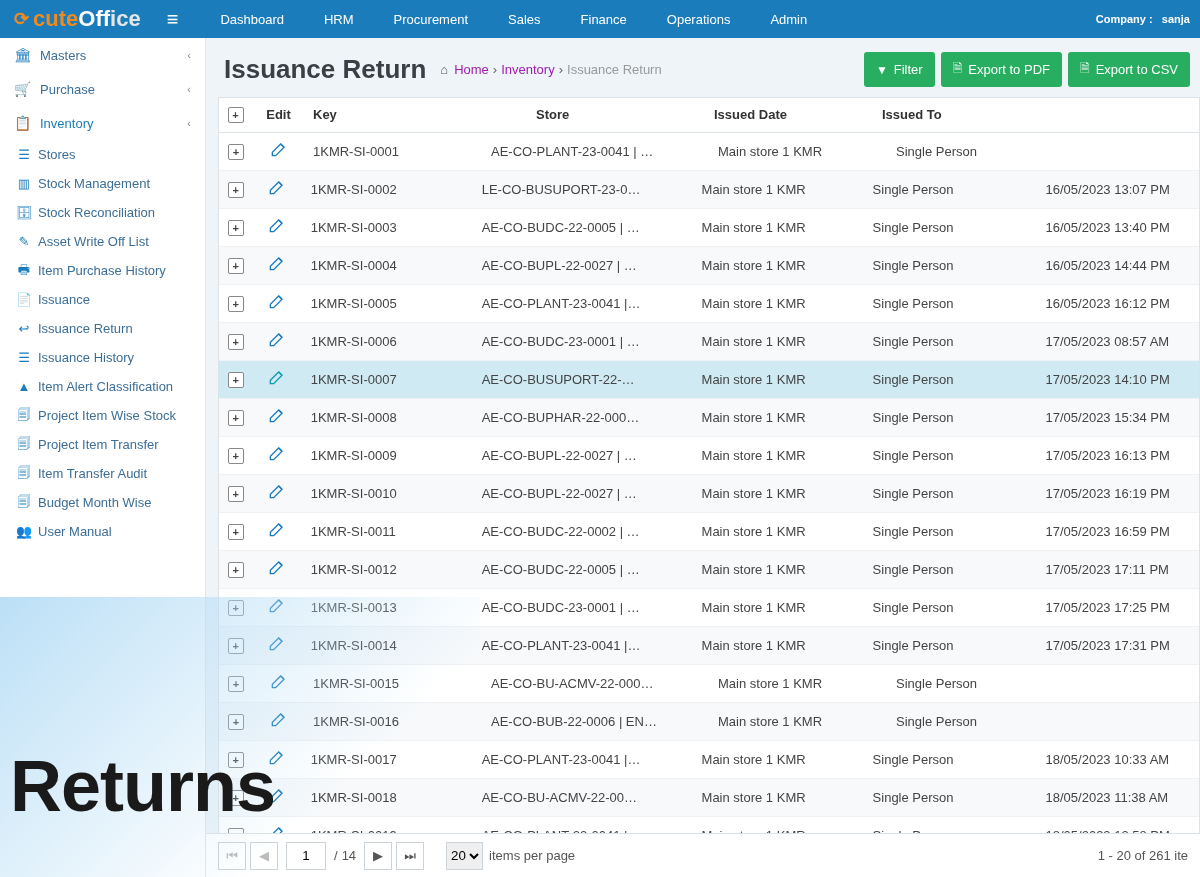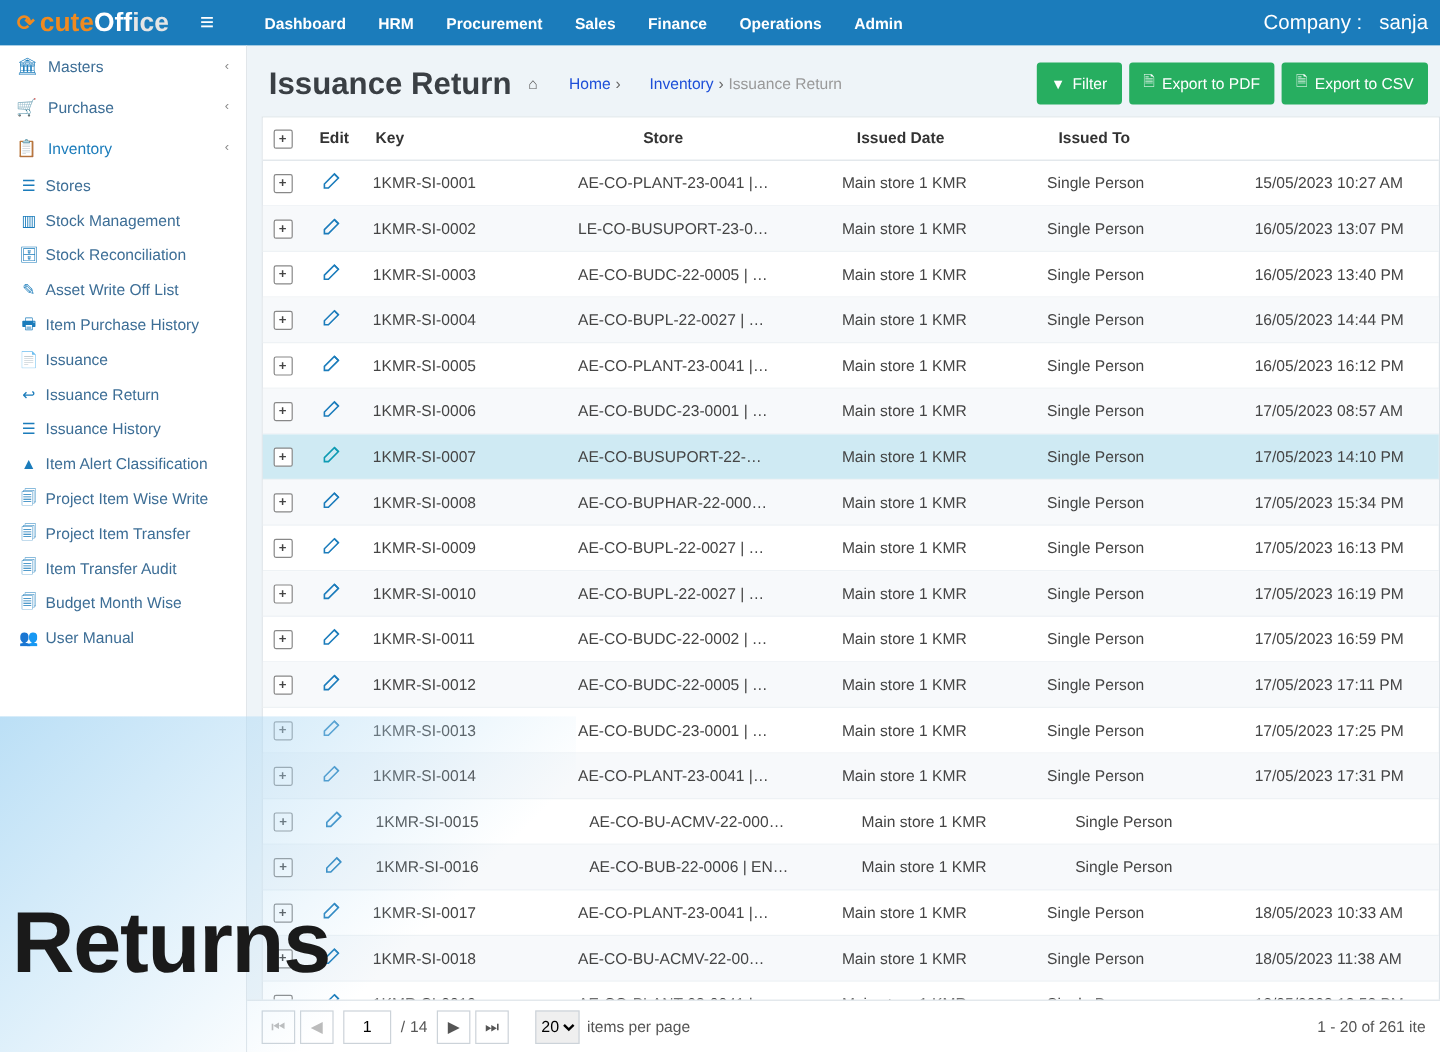--- a/index.html
+++ b/index.html
@@ -6,41 +6,41 @@
 body { font-family: Arial, Helvetica, sans-serif; font-size: 13px; background: #f5f8fa; overflow: hidden; width: 1200px; height: 877px; position: relative; }
 
 
 .topnav { height: 38px; background: #1b7cbb; color: #fff; display: flex; align-items: center; padding: 0 10px 0 0; }
 .logo { font-size: 22px; font-weight: bold; padding: 0 14px; display: flex; align-items: center; }
 .logo .accent1 { color: #f08a1f; }
 .logo .accent2 { color: #e5e5e5; }
 .logo .rest { color: #fff; }
 .logo-icon { color:#f08a1f; margin-right:4px; font-size:18px;}
 .hamburger { font-size: 20px; color: #fff; padding: 0 12px; cursor: pointer; }
-.navlinks { display: flex; gap: 7px; margin-left: 20px; font-weight: bold; }
+.navlinks { display: flex; gap: 20px; margin-left: 20px; }
 .navlinks a { color: #fff; text-decoration: none; padding: 10px 10px; font-size: 13px; }
-.company { margin-left: auto; font-size: 17px; }
+.company { margin-left: auto; font-size: 11px; font-weight: bold; }
 
 
 .sidebar { position: absolute; top: 38px; left: 0; width: 206px; bottom: 0; background: #fff; border-right: 1px solid #e1e6ea; }
 .side-group { display:flex; align-items:center; justify-content:space-between; padding: 9px 14px; color:#3d6e96; cursor:pointer; font-size:13px;}
 .side-group .lbl { display:flex; align-items:center; gap:10px;}
 .side-group .chev { color:#888; font-size:11px;}
 .side-group.active { color:#1b7cbb; font-weight:500;}
 .side-sub { padding-left: 38px; }
 .side-sub-item { display:flex; align-items:center; gap:10px; padding:7px 10px 7px 0; color:#3d6e96; cursor:pointer; font-size:13px; position:relative;}
 .side-sub-item .icn { position:absolute; left:-22px; width:16px; text-align:center; color:#1b7cbb;}
 .side-icon { width:16px; display:inline-block; text-align:center; color:#1b7cbb; font-size:14px;}
 
 
 .content { position:absolute; top:38px; left:206px; right:0; bottom:0; background:#eef4f8; padding:10px 0 0 12px; }
 .titlebar { display:flex; align-items:center; padding: 4px 10px 10px 6px;}
 .page-title { font-size:26px; font-weight:bold; color:#3a3f44; margin-right:14px;}
 .breadcrumb { font-size:13px; color:#666; display:flex; align-items:center; gap:4px;}
-.breadcrumb a { color:#1d4ed8; text-decoration:none;margin-left:20px;}
+.breadcrumb a { color:#a21caf; text-decoration:none;}
 .breadcrumb .cur { color:#999;}
 .home-icn { color:#555; margin-right:2px;}
 .actions { margin-left:auto; display:flex; gap:6px; padding-right:0;}
 .btn { background:#27ae60; color:#fff; border:none; padding:7px 12px; font-size:13px; border-radius:3px; display:flex; align-items:center; gap:6px; cursor:pointer;}
 .btn .bicn { font-size:12px;}
 
 
 .grid-wrap { background:#fff; margin: 0 0 0 0; border:1px solid #dce3e8; }
 .grid-head { display:flex; background:#fff; border-bottom:1px solid #dce3e8;}
 .grid-head .cell { padding:9px 8px; font-weight:bold; color:#333; font-size:13px; border-right:1px solid transparent;}
@@ -159,21 +159,21 @@
       <div class="side-sub-item">
         <span class="icn">☰</span>
         <span>Issuance History</span>
       </div>
       <div class="side-sub-item">
         <span class="icn">▲</span>
         <span>Item Alert Classification</span>
       </div>
       <div class="side-sub-item">
         <span class="icn">🗐</span>
-        <span>Project Item Wise Write</span>
+        <span>Project Item Wise Stock</span>
       </div>
       <div class="side-sub-item">
         <span class="icn">🗐</span>
         <span>Project Item Transfer</span>
       </div>
       <div class="side-sub-item">
         <span class="icn">🗐</span>
         <span>Item Transfer Audit</span>
       </div>
       <div class="side-sub-item">
@@ -227,21 +227,20 @@
         <div class="grid-row">
           <div class="cell c-exp"><span class="expand-box">+</span></div>
           <div class="cell c-edit"><span class="edit-icn"><svg class="pencil" viewBox="0 0 24 24">
                 <path d="M4 20h4l10-10-4-4L4 16v4z"></path>
                 <path d="M14 6l4 4"></path>
               </svg></span></div>
           <div class="cell c-key">1KMR-SI-0001</div>
           <div class="cell c-proj">AE-CO-PLANT-23-0041 | RTR...</div>
           <div class="cell c-store">Main store 1 KMR</div>
           <div class="cell c-issto">Single Person</div>
-          <div class="cell c-date">15/05/2023 10:27 AM</div>
         </div>
         <div class="grid-row">
           <div class="cell c-exp"><span class="expand-box">+</span></div>
           <div class="cell c-edit"><span class="edit-icn"><svg class="pencil" viewBox="0 0 24 24">
                 <path d="M4 20h4l10-10-4-4L4 16v4z"></path>
                 <path d="M14 6l4 4"></path>
               </svg></span></div>
           <div class="cell c-key">1KMR-SI-0002</div>
           <div class="cell c-proj">LE-CO-BUSUPORT-23-0001 ...</div>
           <div class="cell c-store">Main store 1 KMR</div>

